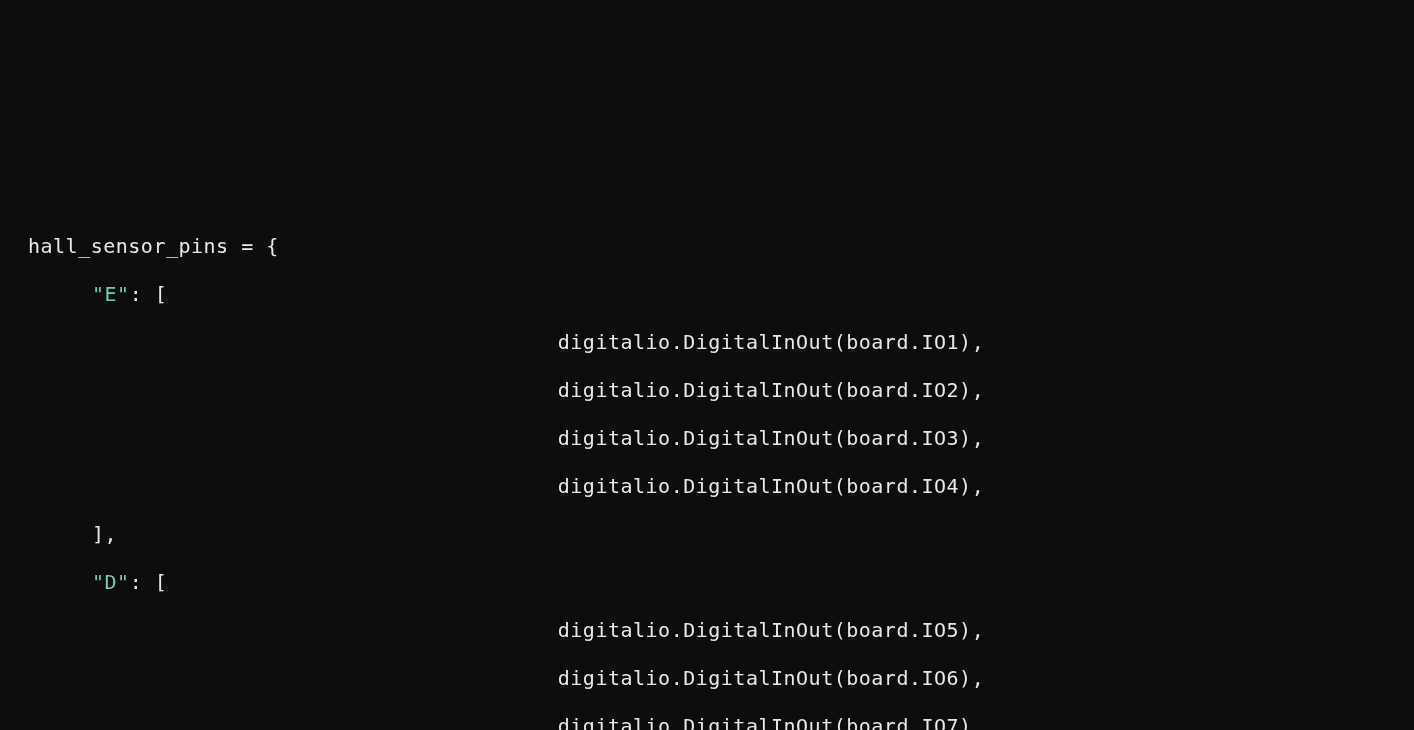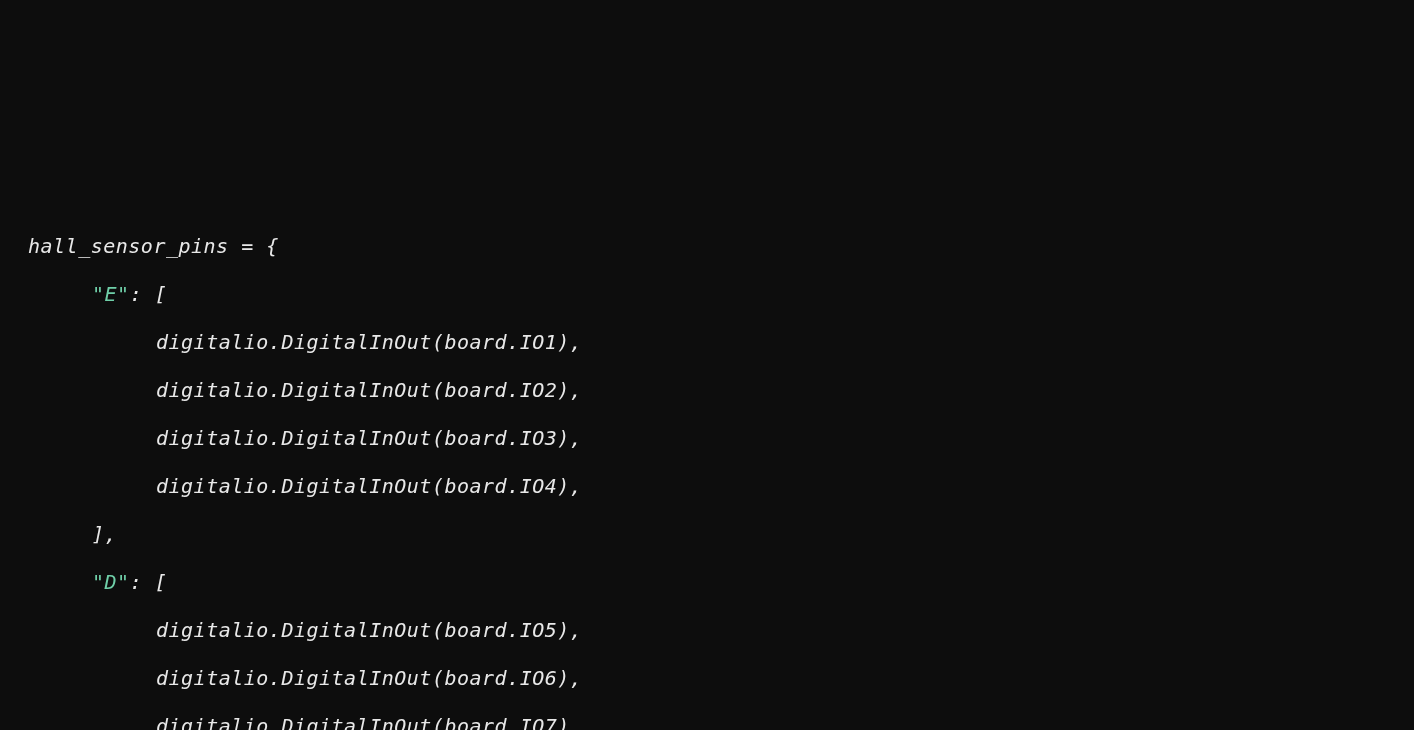--- a/index.html
+++ b/index.html
@@ -13,33 +13,33 @@
       font-size: 20px;
       line-height: 2.4;
       color: #e8e8e8;
       padding: 30px 28px;
       letter-spacing: 0.5px;
       white-space: pre;
       overflow: hidden;
     }
     .line {
       display: block;
-      font-style: italic;
     }
     .str {
       color: #6fcfa8;
     }
     .num {
       color: #e8e8e8;
     }
     .indent1 {
       padding-left: 64px;
     }
     .indent2 {
       padding-left: 128px;
+      text-align: center;
     }
   </style>
 </head>
 <body>
 
 
 
 <div><span class="line"><span>hall_sensor_pins = {</span></span><span class="line indent1"><span class="str">"E"</span><span>: [</span></span><span class="line indent2"><span>digitalio.DigitalInOut(board.IO</span><span class="num">1</span><span>),</span></span><span class="line indent2"><span>digitalio.DigitalInOut(board.IO</span><span class="num">2</span><span>),</span></span><span class="line indent2"><span>digitalio.DigitalInOut(board.IO</span><span class="num">3</span><span>),</span></span><span class="line indent2"><span>digitalio.DigitalInOut(board.IO</span><span class="num">4</span><span>),</span></span><span class="line indent1"><span>],</span></span><span class="line indent1"><span class="str">"D"</span><span>: [</span></span><span class="line indent2"><span>digitalio.DigitalInOut(board.IO</span><span class="num">5</span><span>),</span></span><span class="line indent2"><span>digitalio.DigitalInOut(board.IO</span><span class="num">6</span><span>),</span></span><span class="line indent2"><span>digitalio.DigitalInOut(board.IO</span><span class="num">7</span><span>),</span></span></div>
 
 

